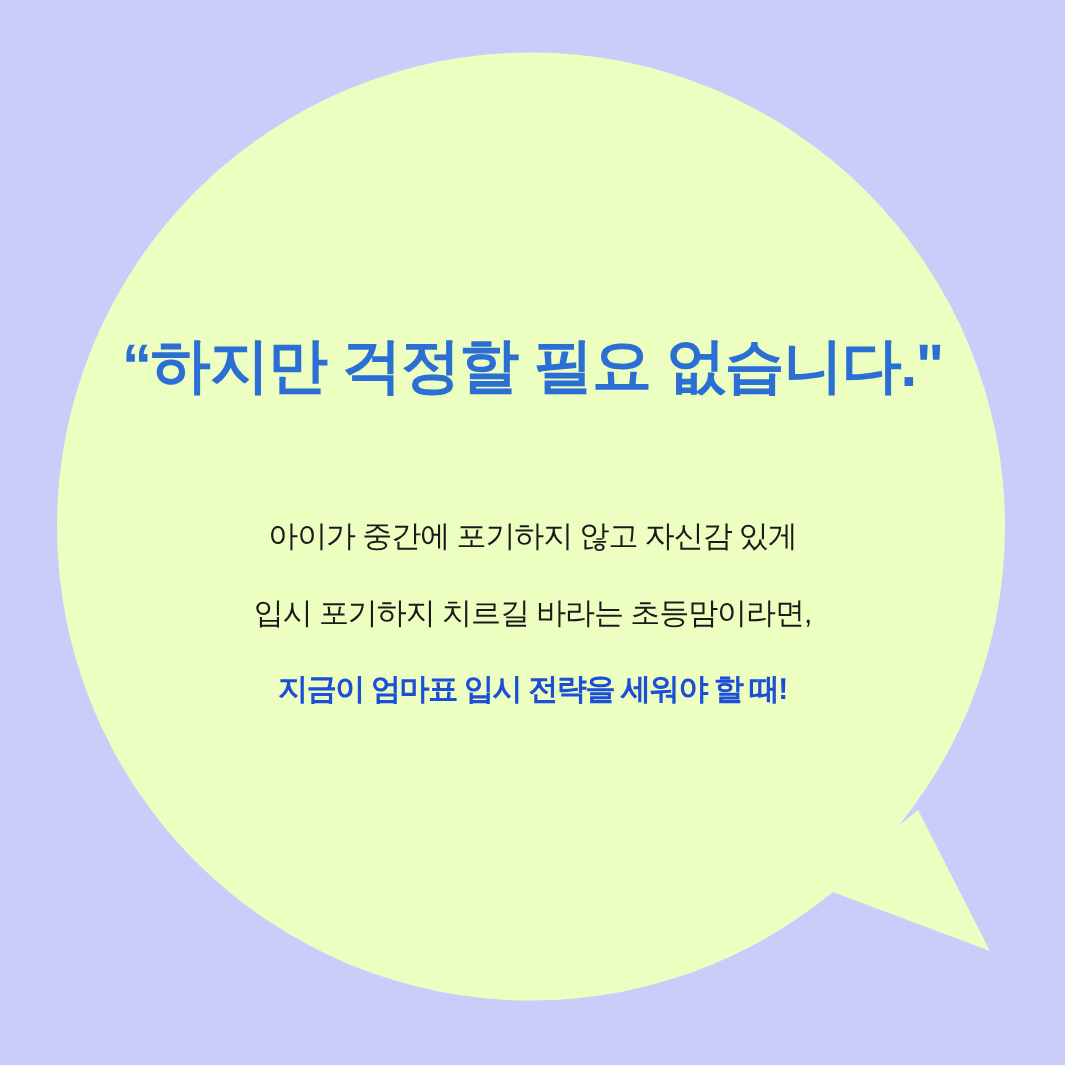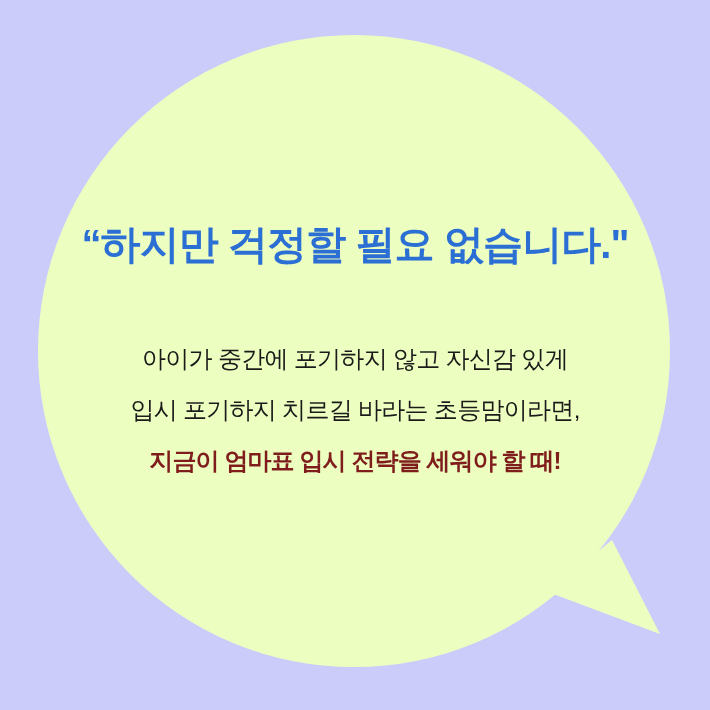--- a/index.html
+++ b/index.html
@@ -60,30 +60,30 @@
   .body-block {
     position: absolute;
     top: 333px;
     left: 0;
     width: 710px;
     text-align: center;
   }
 
   .body-line {
     display: block;
-    font-size: 24px;
+    font-size: 20px;
     line-height: 51px;
     letter-spacing: -0.7px;
     white-space: nowrap;
     color: #1a1a1a;
     font-weight: 400;
   }
 
   .body-line.accent {
-    color: #7f1d1d;
+    color: #1d4ed8;
     font-weight: 800;
     letter-spacing: -0.9px;
   }
 </style>
 </head>
 <body>
 
 <div id="card">
 
   <svg id="bubble-shape" viewBox="0 0 710 710" aria-hidden="true">

